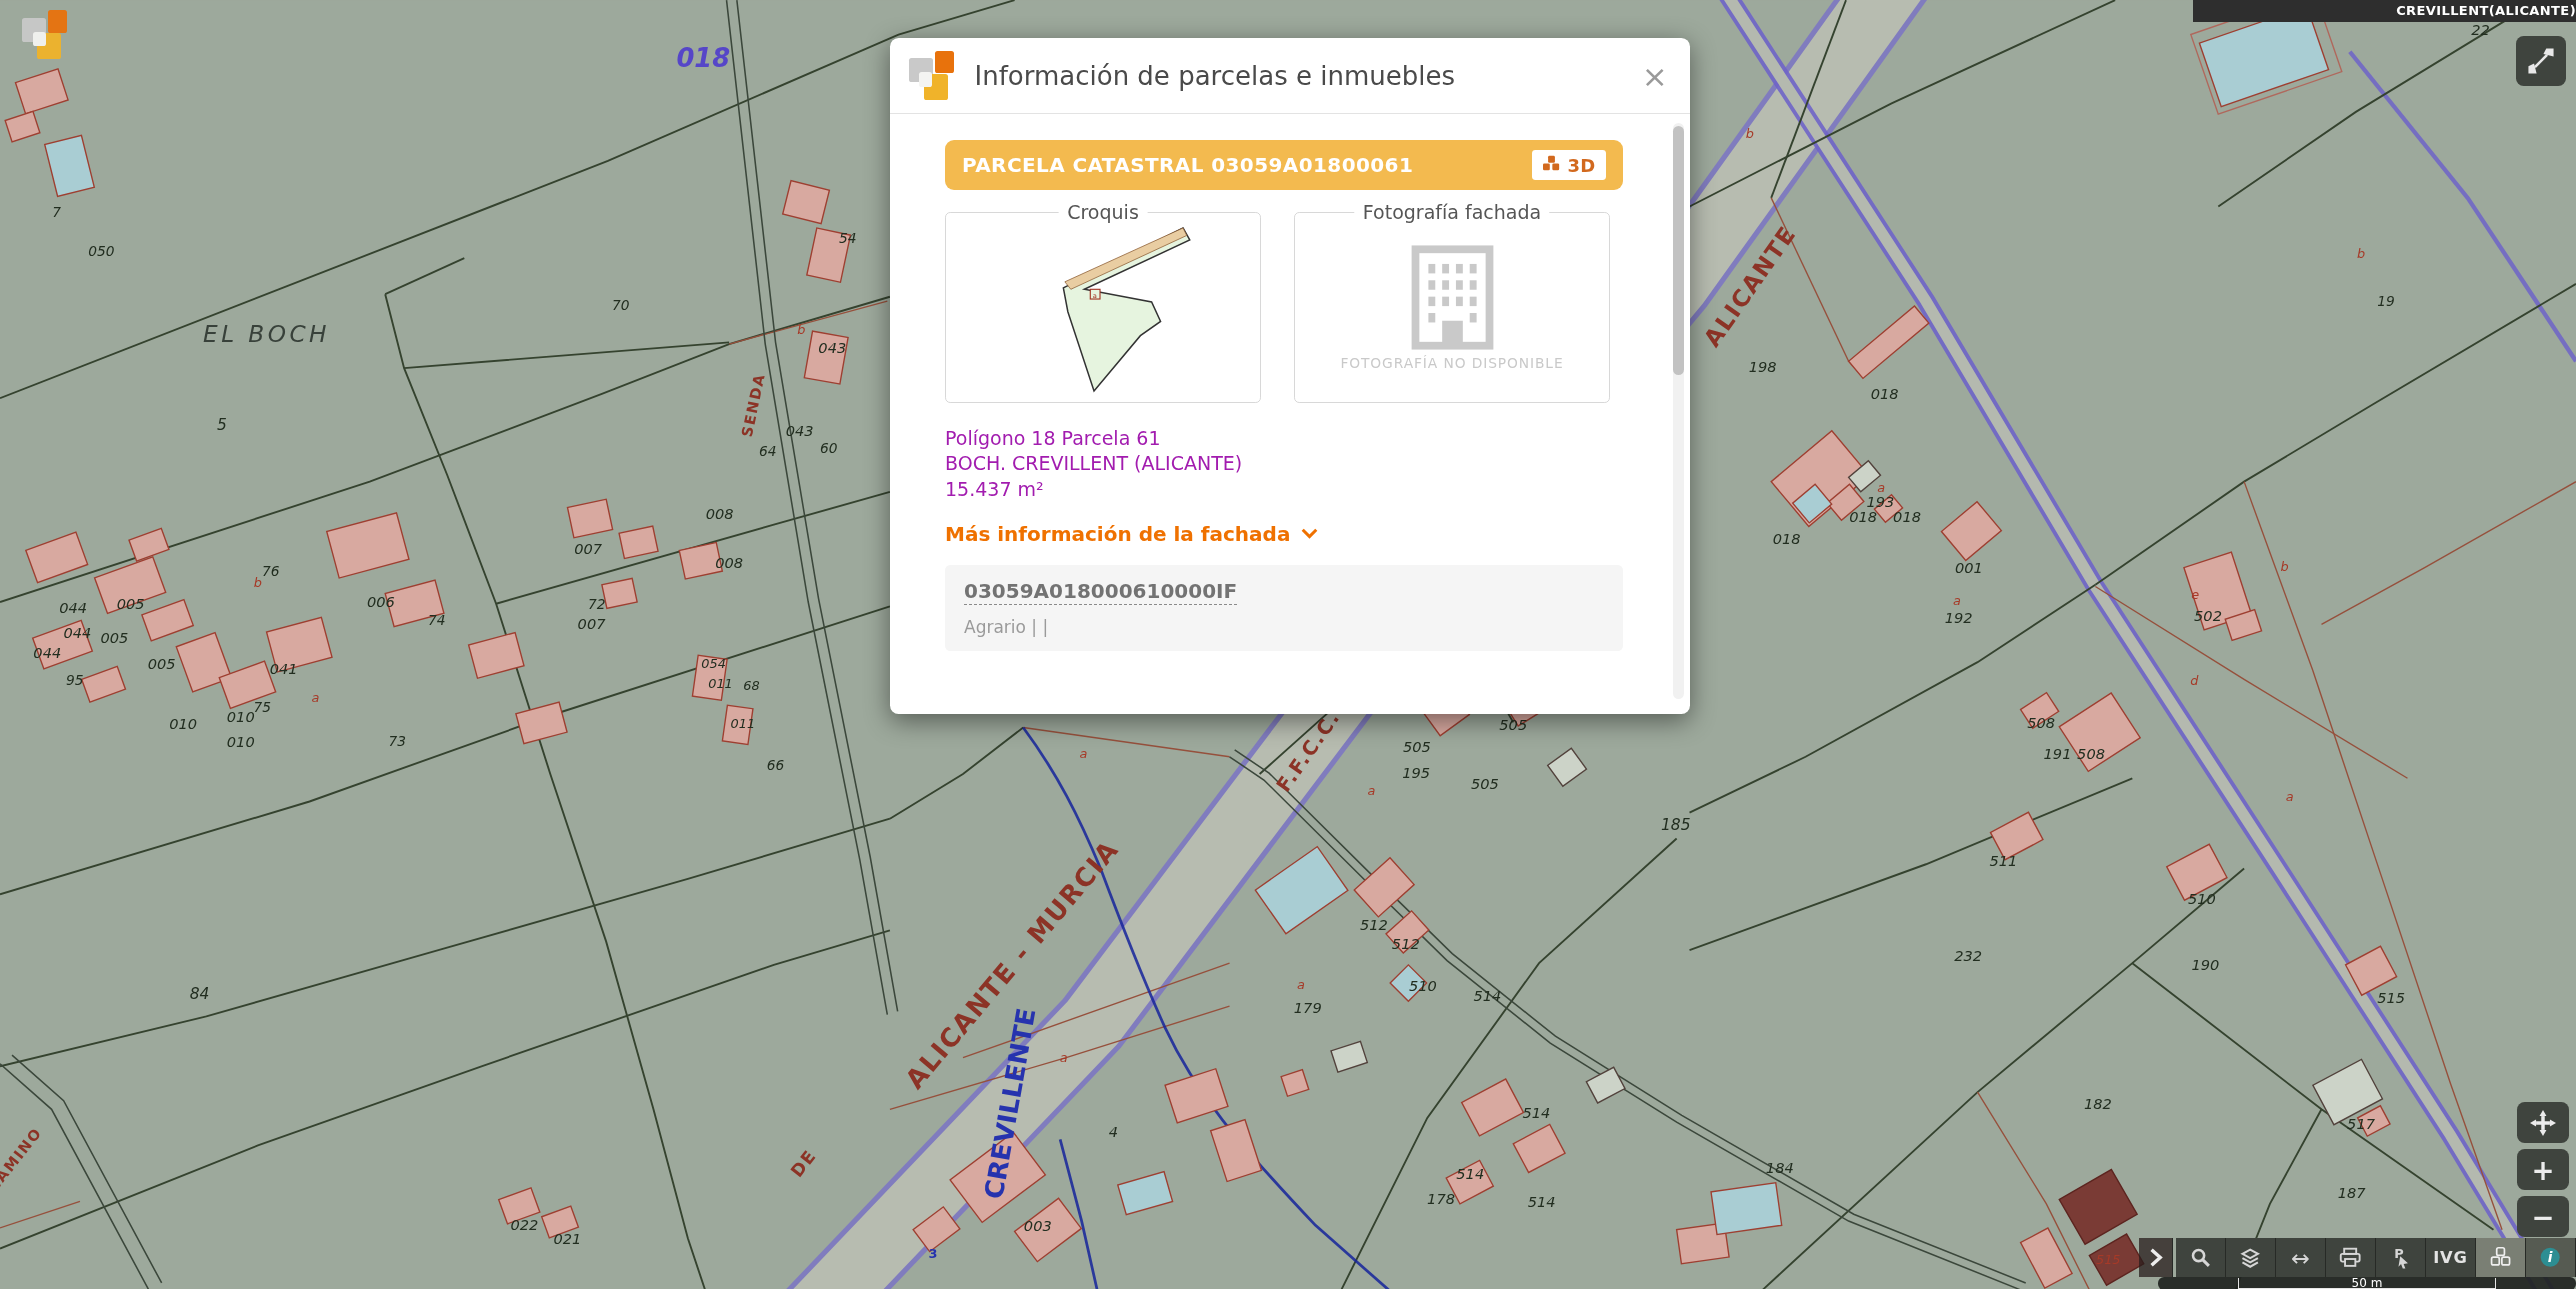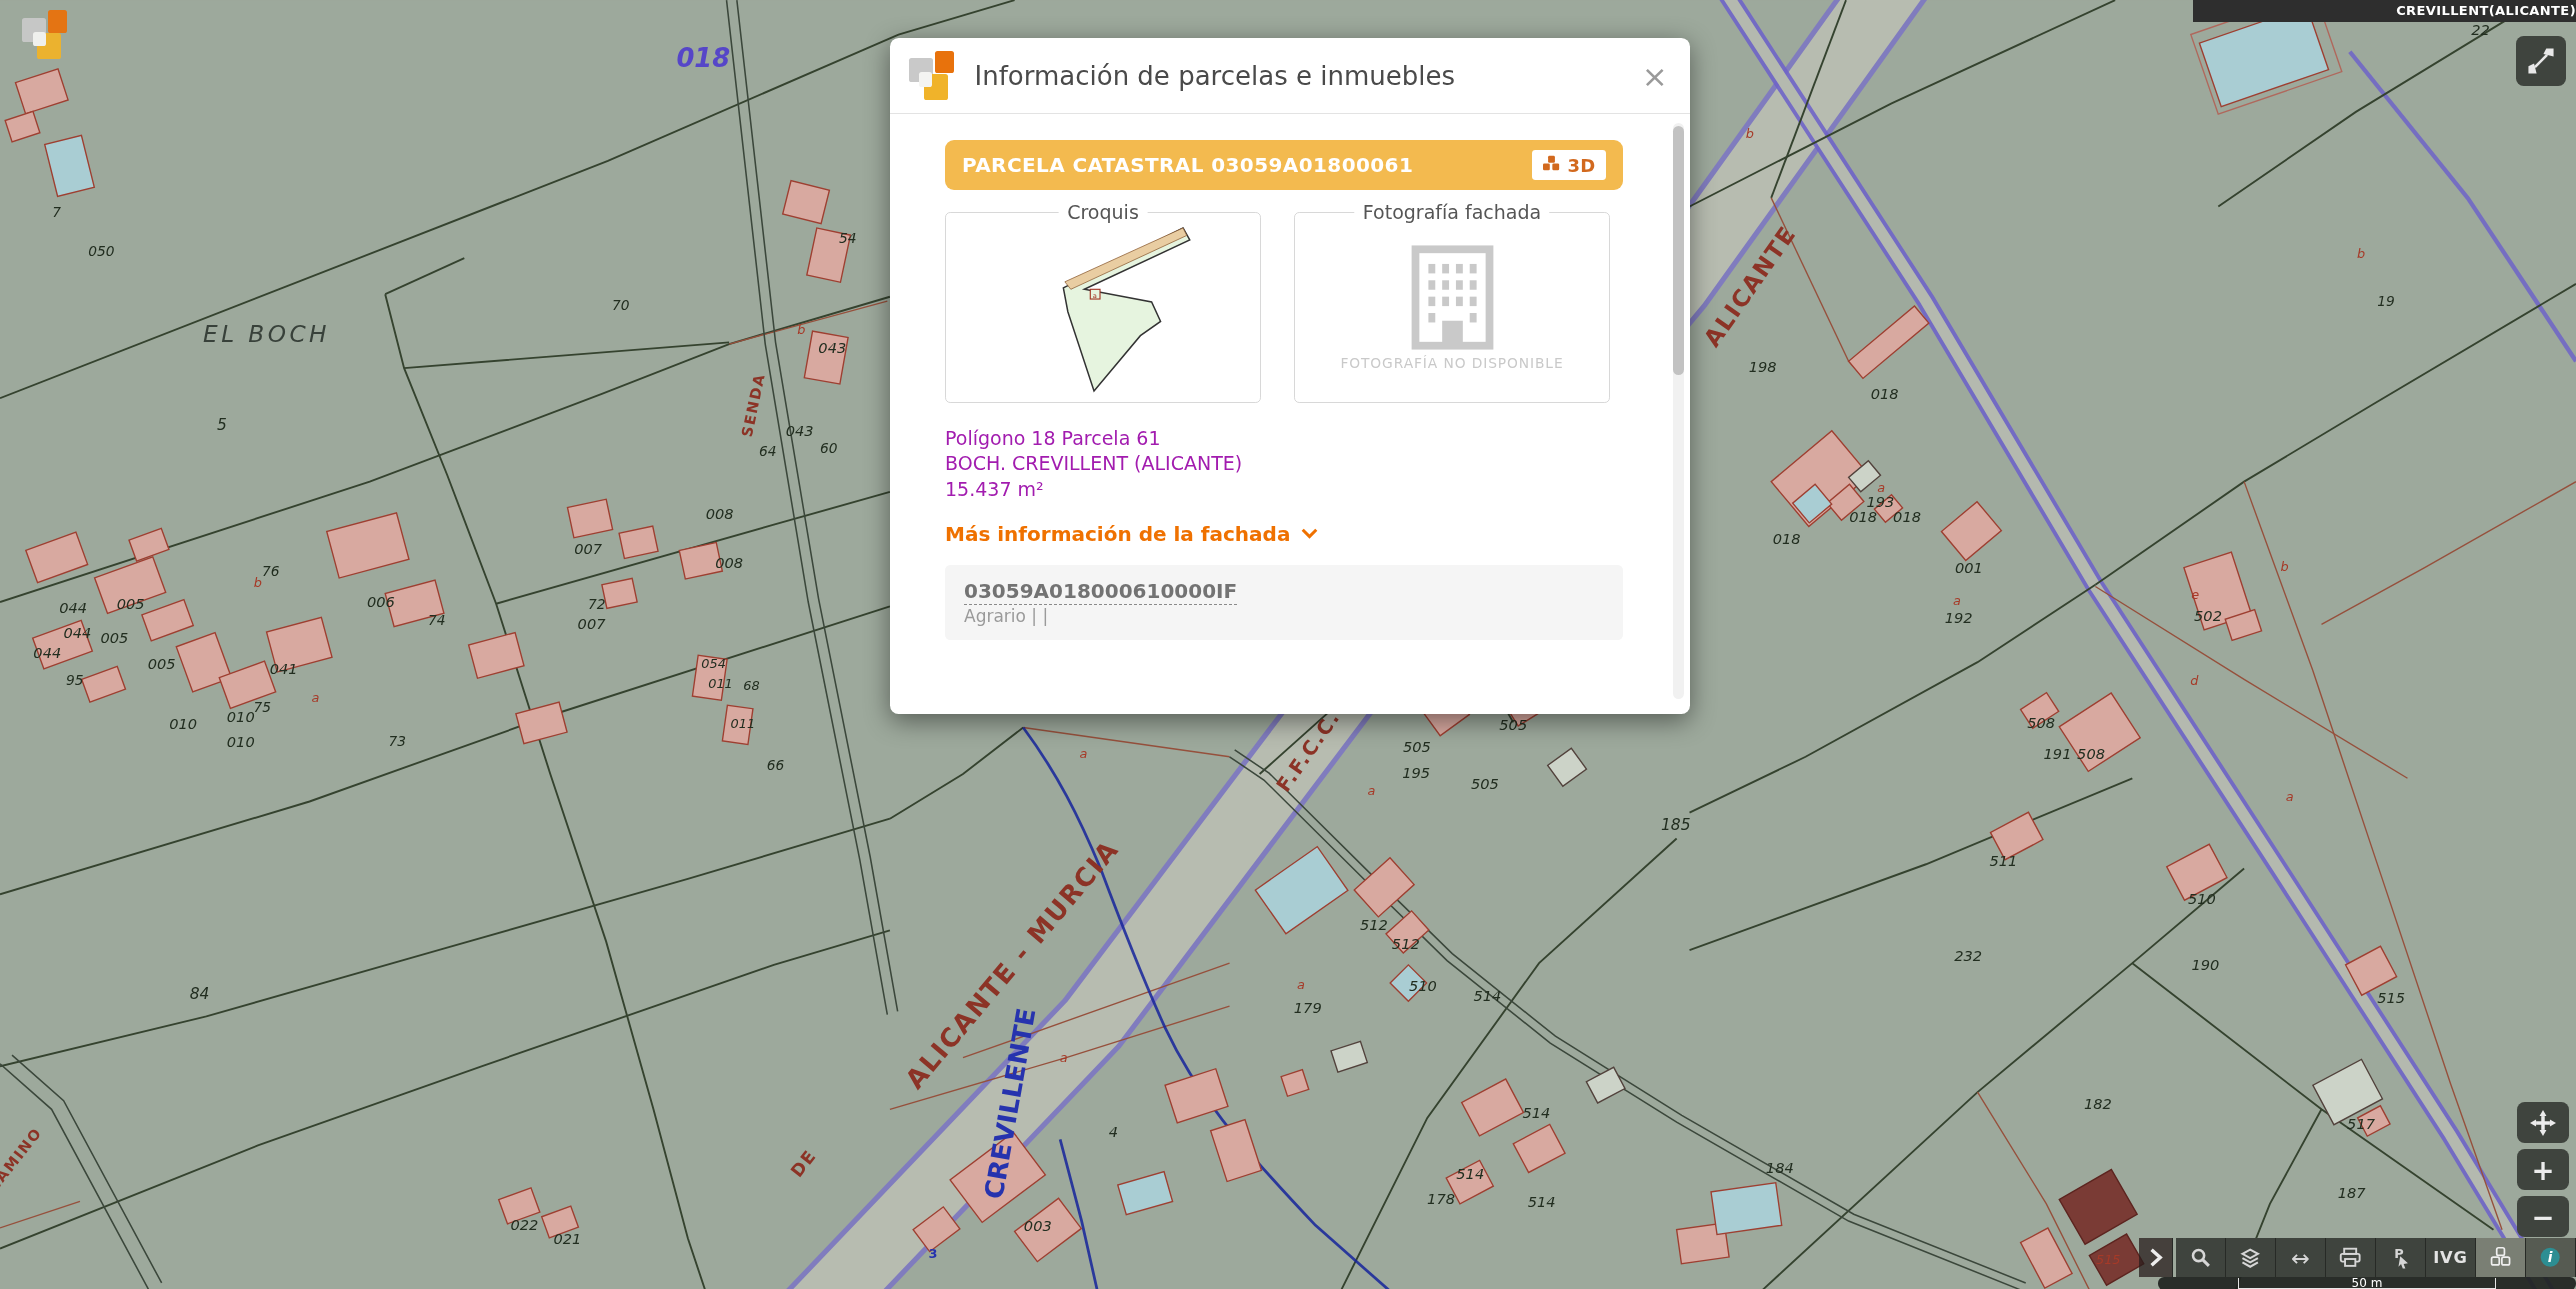--- a/index.html
+++ b/index.html
@@ -70,21 +70,21 @@
     display:flex;align-items:center;justify-content:center;flex-direction:column;}
   .fcard .legend{position:absolute;top:-12px;left:50%;transform:translateX(-50%);background:#fff;
     padding:0 8.6px;font-size:19px;color:#555;white-space:nowrap;}
   .photo-na{color:#c9c9c9;font-size:13.8px;letter-spacing:0.9px;margin-top:5.2px;}
   .addr{margin-top:22.4px;font-size:19px;color:#a21caf;line-height:1.35;}
   .morelink{margin-top:19px;display:flex;align-items:center;gap:10.3px;color:#ef7100;font-weight:bold;
     font-size:20px;cursor:pointer;}
   .propcard{margin-top:19px;background:#f5f5f5;border-radius:5.2px;padding:13.8px 19px;}
   .ref{display:inline-block;font-size:20px;font-weight:bold;color:#737373;border-bottom:1.7px dashed #8a8a8a;
     padding-bottom:1.7px;cursor:pointer;}
-  .use{margin-top:1px;font-size:17px;color:#9a9a9a;}
+  .use{margin-top:12px;font-size:17px;color:#9a9a9a;}
   .bubble{margin-left:12px;}
 </style>
 </head>
 <body>
 
 <div id="stage">
 
   <svg id="mapsvg" width="2576" height="1290" viewBox="0 0 2996 1500">
     <rect x="0" y="0" width="2996" height="1500" fill="#9DA99C"></rect>
 

